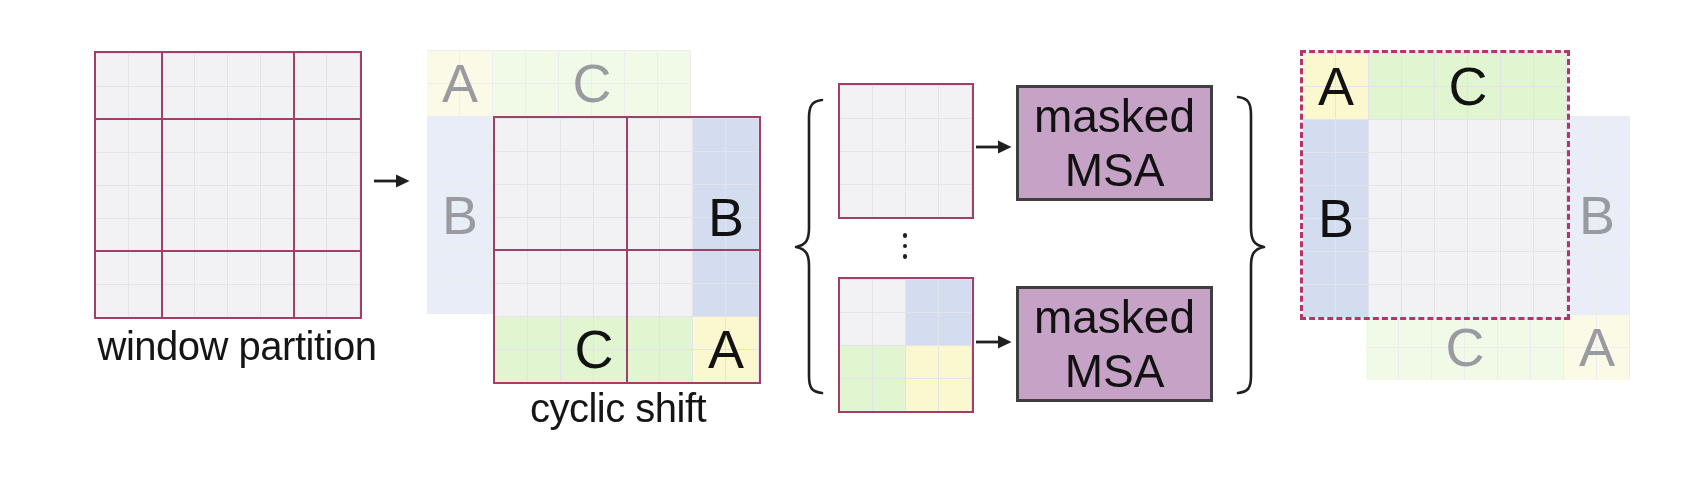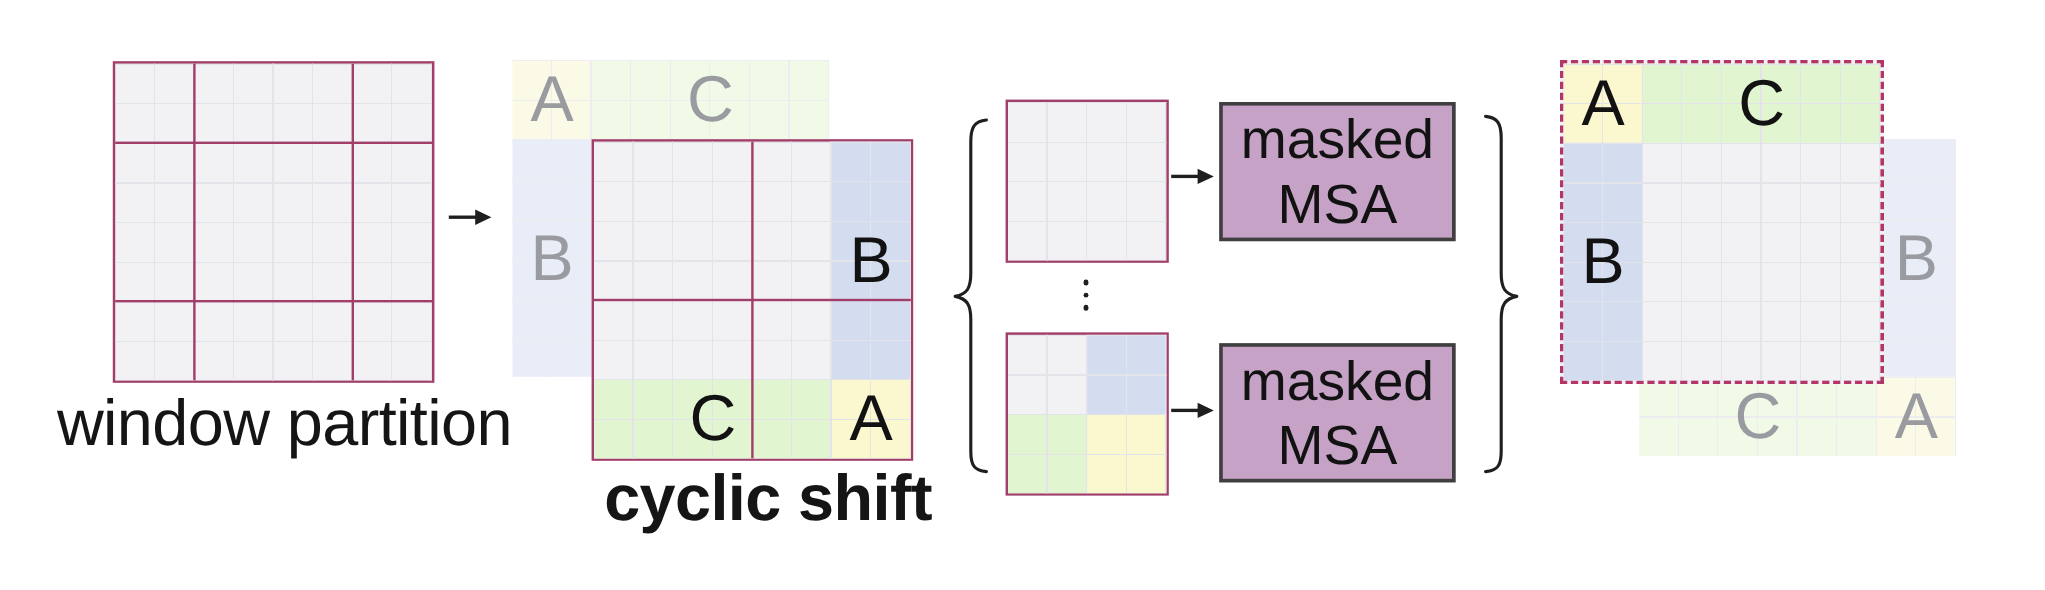--- a/index.html
+++ b/index.html
@@ -14,25 +14,25 @@
   .grid .wline{position:absolute;}
   .grid .wline.v{top:0;height:100%;width:2.5px;}
   .grid .wline.h{left:0;width:100%;height:2.5px;}
   .grid .letter{
     position:absolute;transform:translate(-50%,-50%);
     font-size:54px;line-height:1;font-weight:400;white-space:nowrap;
   }
   #strokes{position:absolute;left:0;top:0;color:var(--strokeColor,#1f1f1f);}
   .fig-label{
     position:absolute;transform:translateX(-50%);
-    font-size:54px;line-height:1.1;color:var(--labelColor,#151515);
+    font-size:40px;line-height:1.1;color:var(--labelColor,#151515);
     letter-spacing:-0.5px;white-space:nowrap;
   }
   #lbl-wp{left:237px;top:324px;}
-  #lbl-cs{left:640px;top:386px;font-weight:bold;}
+  #lbl-cs{left:618px;top:386px;}
   #lbl-rcs{left:1430px;top:391px;}
   .msa-box{
     position:absolute;width:191px;height:110px;
     background:var(--msaFill,#c6a3c6);
     border:3px solid var(--msaBorder,#3f3f3f);
     display:flex;flex-direction:column;align-items:center;justify-content:center;
     font-size:46px;line-height:54px;color:var(--letterBlack,#121212);
   }
   #msa-top{left:1016px;top:85px;}
   #msa-bottom{left:1016px;top:286px;}

